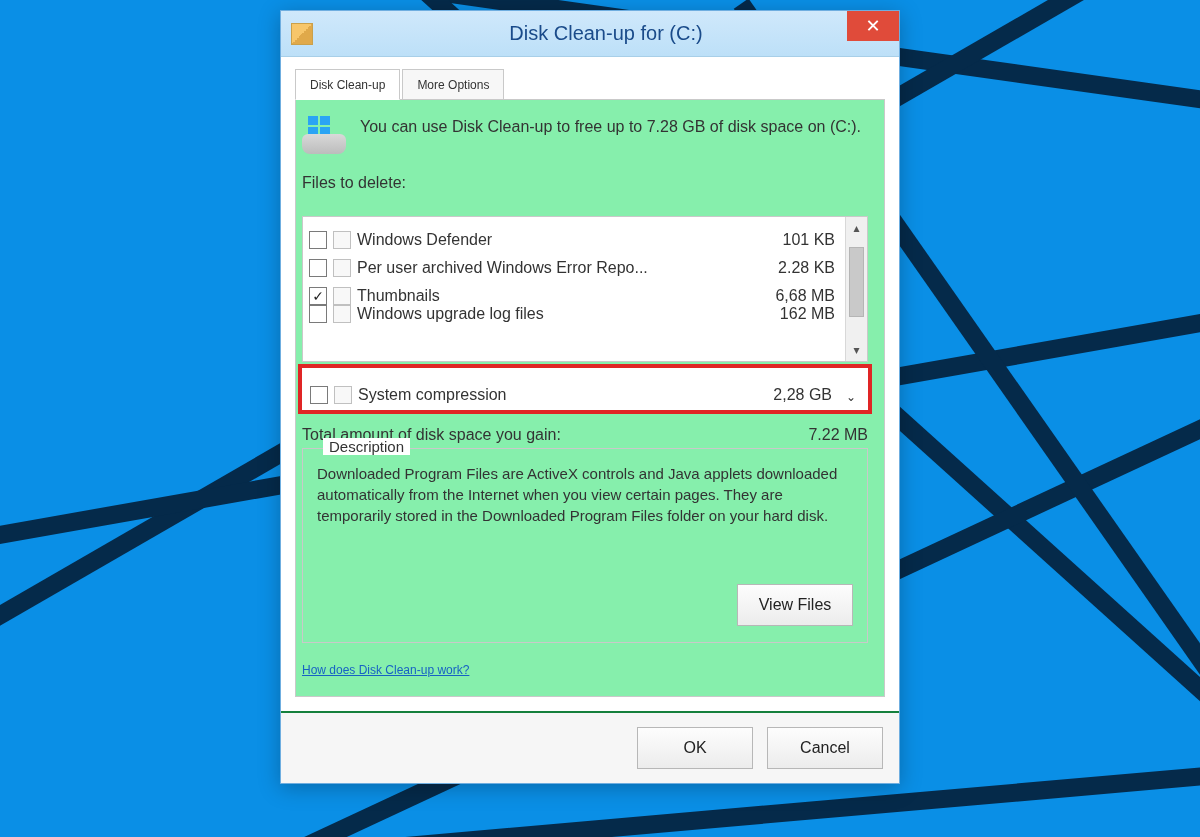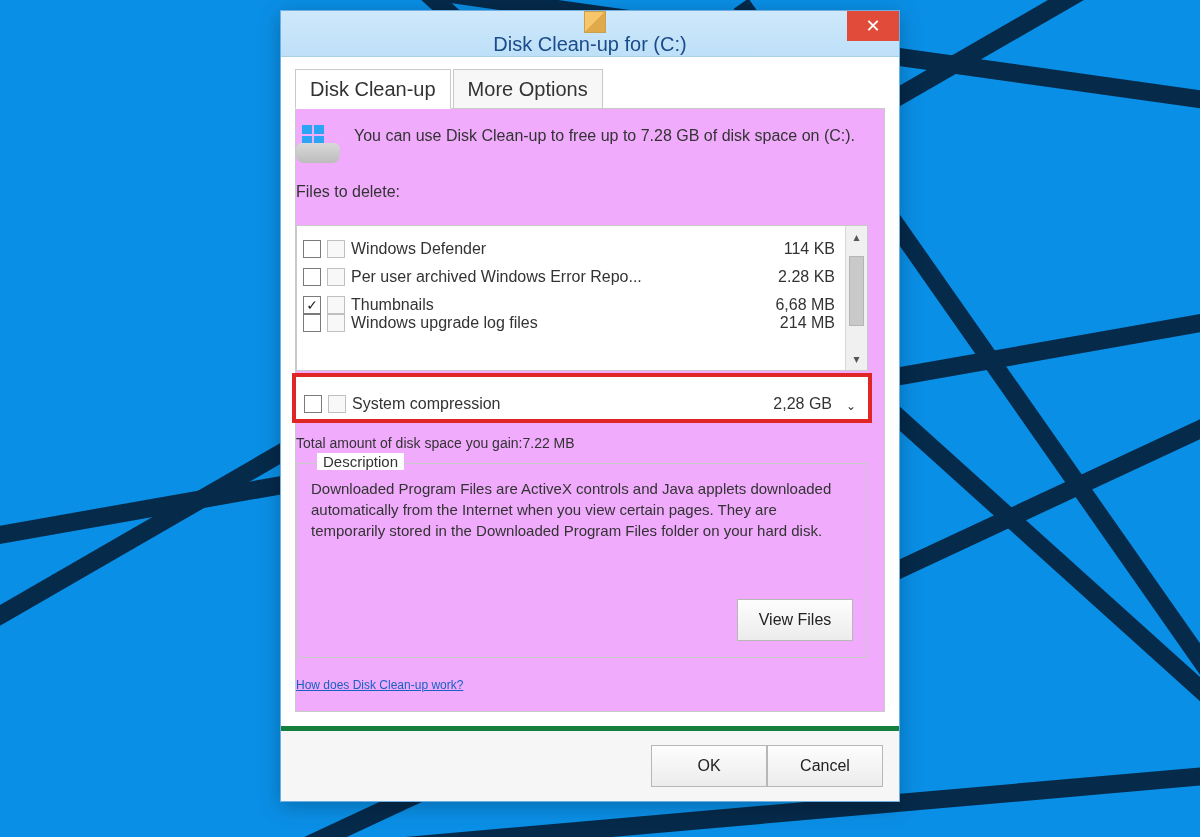--- a/index.html
+++ b/index.html
@@ -29,21 +29,20 @@
     border: 1px solid #6faee0;
     box-shadow: 0 4px 20px rgba(0,0,0,0.25);
   }
   .titlebar {
     height: 46px;
     background: linear-gradient(#cfe8fb, #bde0f8);
     border-bottom: 1px solid #a8cfe8;
     display: flex;
     align-items: center;
     position: relative;
-    flex-direction: column;
   }
   .titlebar .sys-icon {
     width: 22px; height: 22px; margin-left: 10px;
     background: linear-gradient(135deg,#f7c66a 0 50%, #e0a94a 50% 100%);
     border: 1px solid #caa04a;
   }
   .titlebar .title {
     flex: 1;
     text-align: center;
     color: #1a4b8a;
@@ -69,35 +68,35 @@
     display: flex;
     gap: 2px;
     margin-bottom: -1px;
     position: relative;
     z-index: 2;
   }
   .tab {
     padding: 8px 14px 7px 14px;
     border: 1px solid #c9c9c9;
     background: #f7f7f7;
-    font-size: 20px;
+    font-size: 12px;
     color: #333;
     cursor: pointer;
     position: relative;
   }
   .tab.active {
     background: #fff;
     border-bottom: 1px solid #fff;
     z-index: 3;
   }
 
   .tabpanel {
     border: 1px solid #c9c9c9;
-    background: #f0abfc;
-    padding: 16px 16px 18px 0;
+    background: #86efac;
+    padding: 16px 16px 18px 6px;
     position: relative;
     z-index: 1;
   }
 
   .intro {
     display: flex;
     gap: 14px;
     margin-bottom: 18px;
   }
   .intro-icon {
@@ -191,23 +190,23 @@
     padding: 6px 8px;
     margin: 0 -4px 12px -4px;
     background: #fff;
   }
   .highlight-row .file-row { height: 30px; }
   .highlight-row .caret {
     width: 18px; text-align: center; color: #333; font-size: 12px; cursor: pointer;
   }
 
   .total-row {
-    display: flex; justify-content: flex-start;
-    font-size: 14px; color: #333;
-    margin-bottom: 12px;
+    display: flex; justify-content: space-between;
+    font-size: 16px; color: #333;
+    margin-bottom: 4px;
   }
 
   .group {
     border: 1px solid #c9c9c9;
     padding: 14px 14px 16px 14px;
     position: relative;
     margin-bottom: 16px;
   }
   .group .legend {
     position: absolute; top: -11px; left: 20px;
@@ -234,23 +233,23 @@
   .help-link {
     color: #1761c4;
     text-decoration: underline;
     font-size: 12px;
     cursor: pointer;
     display: inline-block;
     margin-top: 4px;
   }
 
   .dialog-buttons {
-    border-top: 5px solid #15803d;
+    border-top: 2px solid #15803d;
     padding: 14px 16px;
-    display: flex; justify-content: flex-end; 
+    display: flex; justify-content: flex-end; gap: 14px;
     background: #f6f6f6;
   }
 </style>
 </head>
 <body>
 
 <div class="desktop">
   <div class="stripe s1"></div>
   <div class="stripe s2"></div>
   <div class="stripe s3"></div>
@@ -287,39 +286,39 @@
         </div>
 
         <div class="section-label">Files to delete:</div>
 
         <div class="filelist-wrap">
           <div class="filelist">
             <div class="file-row">
               <span class="chk"></span>
               <span class="fico"></span>
               <span class="name">Windows Defender</span>
-              <span class="size">114 KB</span>
+              <span class="size">101 KB</span>
             </div>
             <div class="file-row">
               <span class="chk"></span>
               <span class="fico"></span>
               <span class="name">Per user archived Windows Error Repo...</span>
               <span class="size">2.28 KB</span>
             </div>
             <div class="file-row">
               <span class="chk">✓</span>
               <span class="fico"></span>
               <span class="name">Thumbnails</span>
               <span class="size">6,68 MB</span>
             </div>
             <div class="file-row clipped">
               <span class="chk"></span>
               <span class="fico"></span>
               <span class="name">Windows upgrade log files</span>
-              <span class="size">214 MB</span>
+              <span class="size">162 MB</span>
             </div>
           </div>
           <div class="scrollbar">
             <div class="arrow">▴</div>
             <div class="track">
               <div class="thumb"></div>
             </div>
             <div class="arrow">▾</div>
           </div>
         </div>

